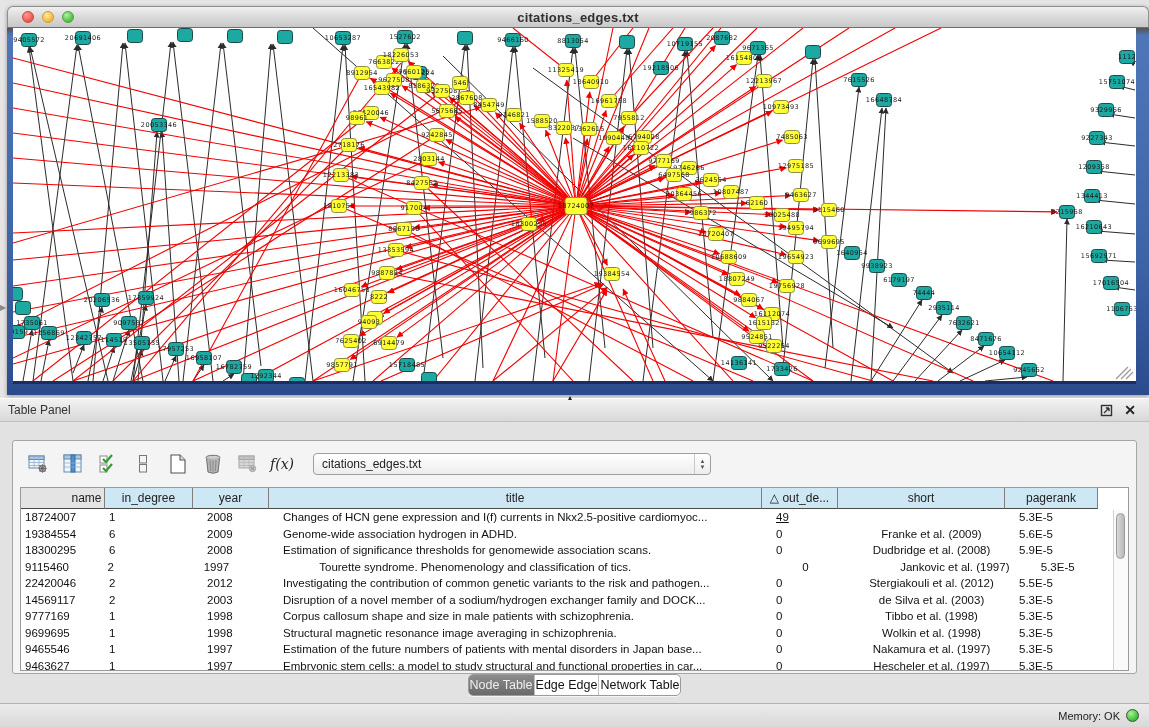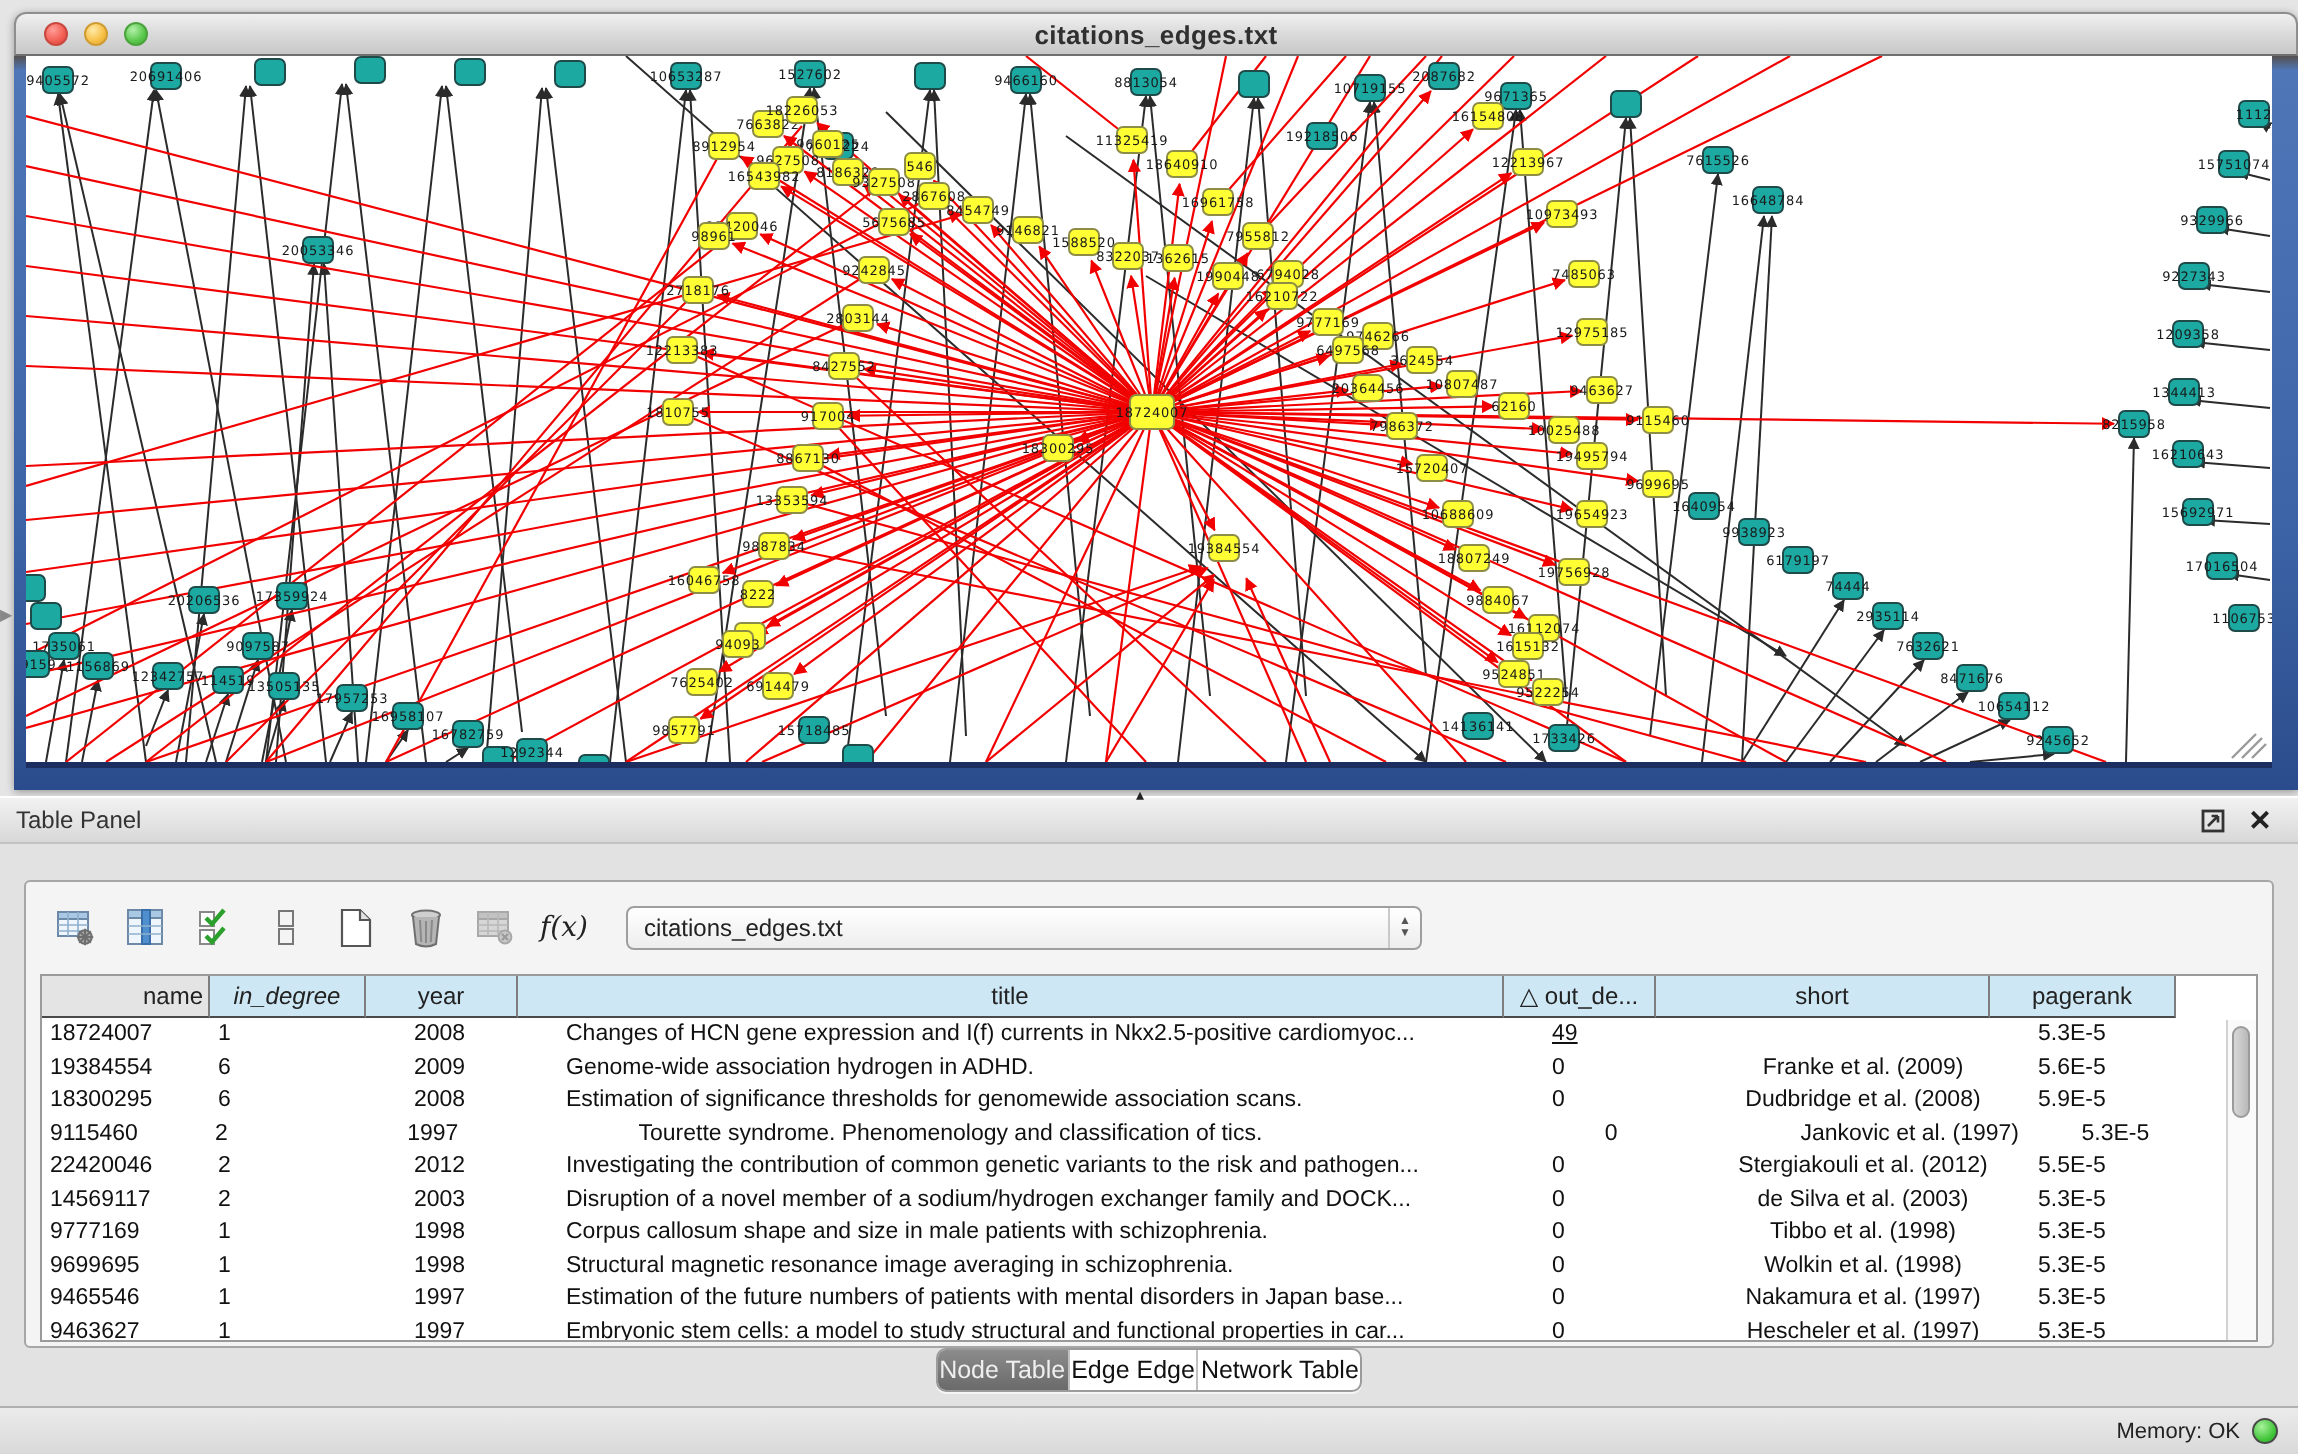--- a/index.html
+++ b/index.html
@@ -652,21 +652,21 @@
         <span class="stepper">
             <span>▲</span>
             <span>▼</span>
           </span>
       </div>
     </div>
 
     <div class="tbl">
       <div class="hrow" id="tbl-head">
           <div class="hcell first" style="width: 84px; padding-left: 48px;">name</div>
-          <div class="hcell" style="width: 78px; font-style: italic;">in_degree</div>
+          <div class="hcell" style="width: 88px;">in_degree</div>
           <div class="hcell" style="width: 76px;">year</div>
           <div class="hcell" style="width: 493px;">title</div>
           <div class="hcell" style="width: 76px;">△ out_de...</div>
           <div class="hcell" style="width: 167px;">short</div>
           <div class="hcell" style="width: 93px;">pagerank</div>
         </div>
       <div id="tbl-body">
           <div class="trow">
             <div class="tcell" style="width: 84px;">18724007</div>
             <div class="tcell" style="width: 98px;">1</div>

